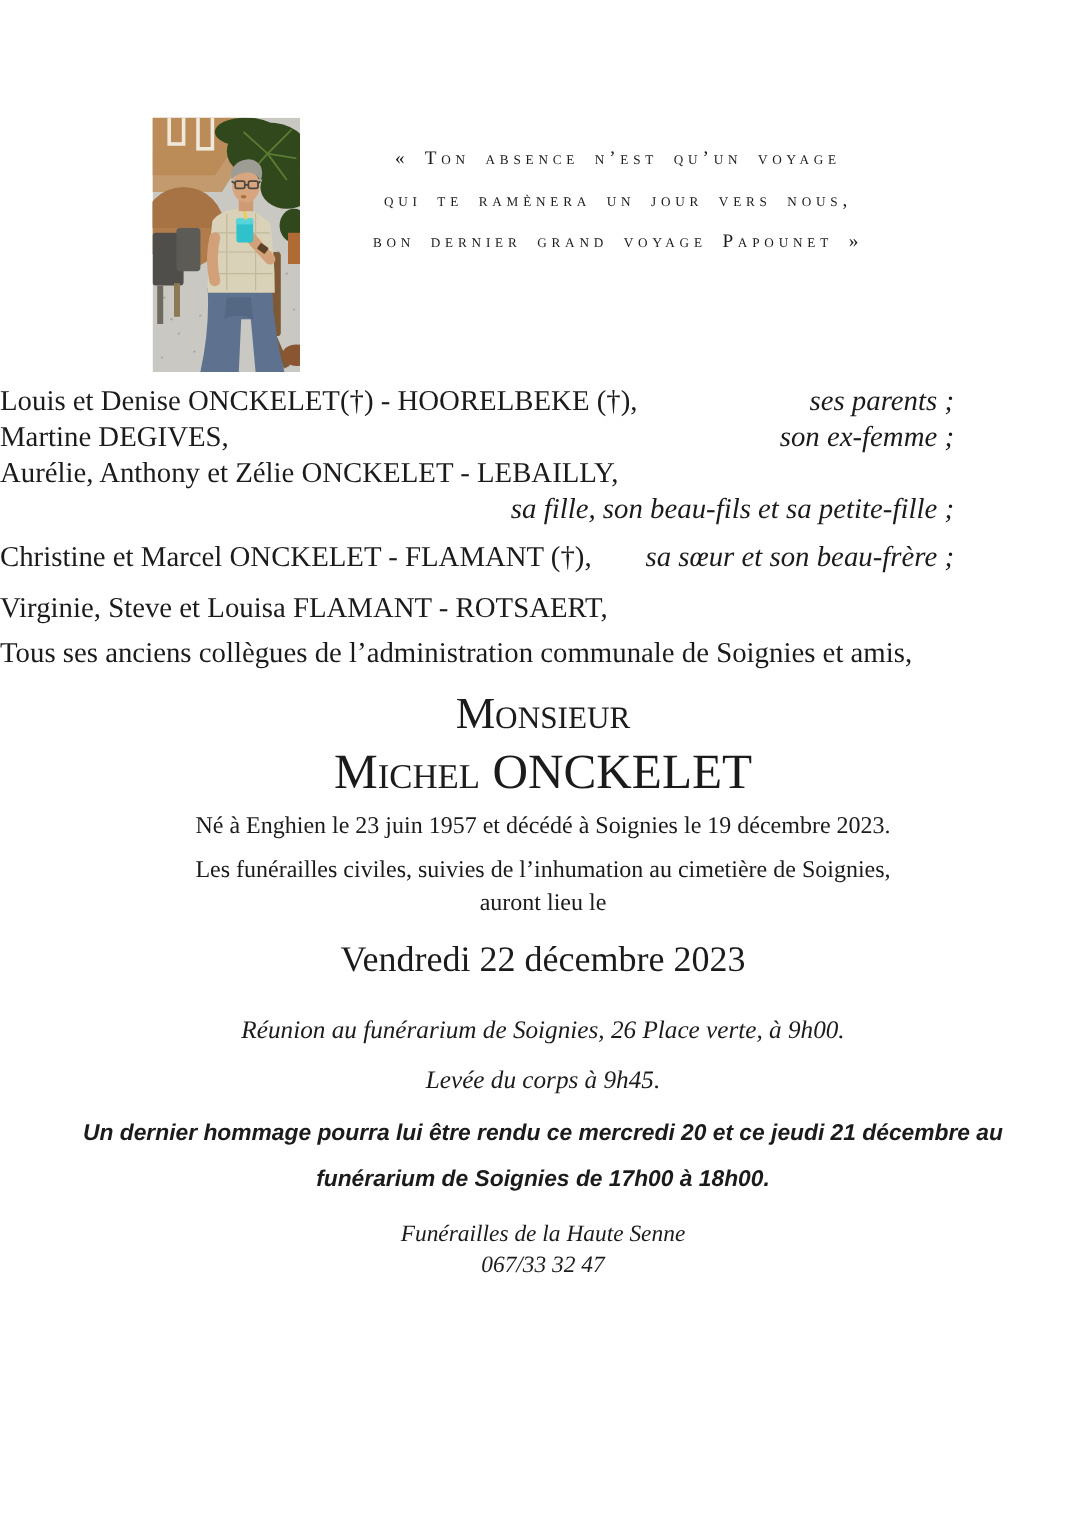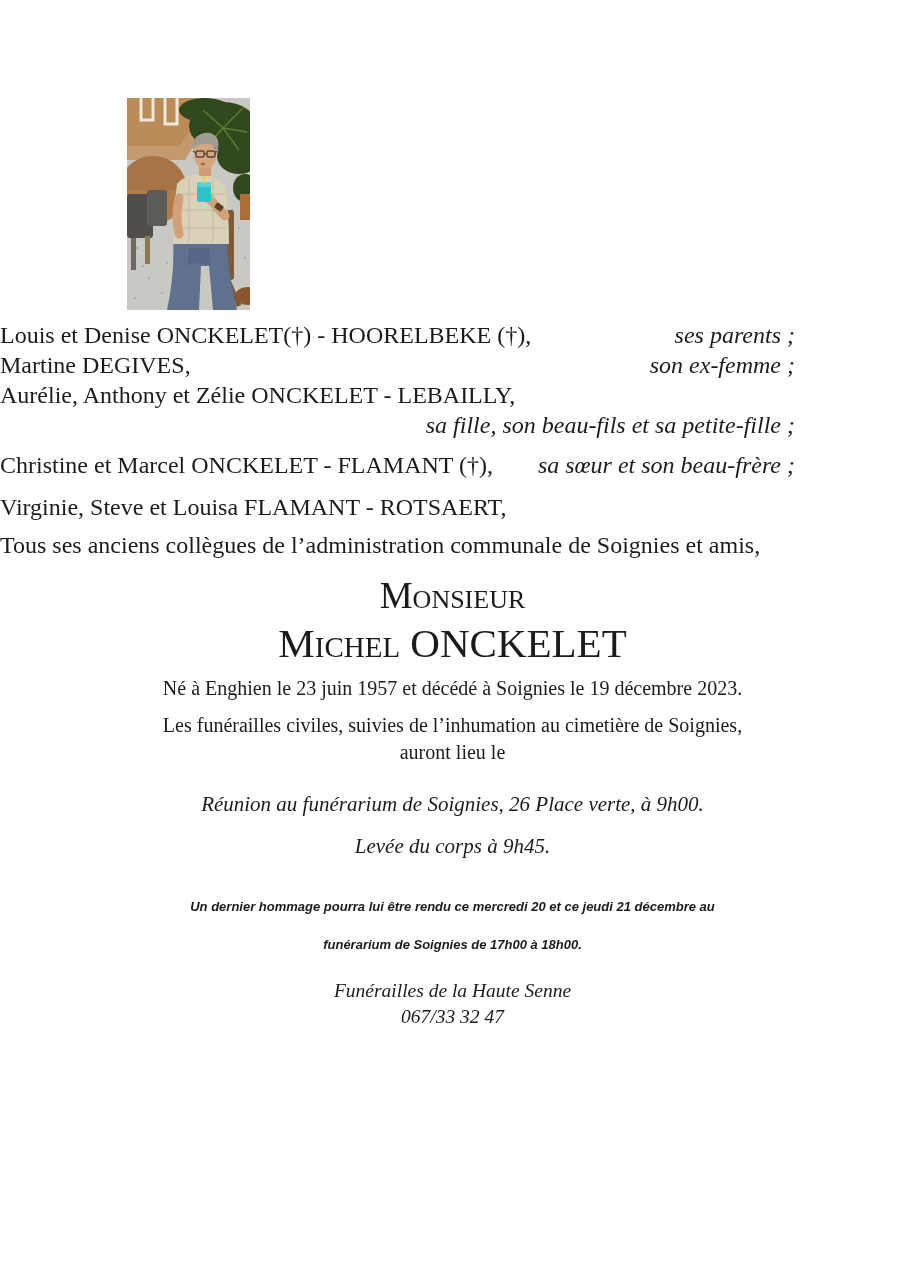--- a/index.html
+++ b/index.html
@@ -126,26 +126,26 @@
     line-height: 28px;
   }
   .levee {
     margin-top: 14px;
     text-align: center;
     font-style: italic;
     font-size: 21px;
     line-height: 28px;
   }
   .hommage {
-    margin-top: 28px;
+    margin-top: 12px;
     text-align: center;
     font-family: "Liberation Sans", "DejaVu Sans", sans-serif;
     font-style: italic;
     font-weight: 600;
-    font-size: 13px;
+    font-size: 19px;
     line-height: 38px;
   }
   .footer {
     margin-top: 14px;
     text-align: center;
     font-style: italic;
     font-size: 19.5px;
     line-height: 26px;
   }
 </style>
@@ -246,20 +246,25 @@
           <path d="M69,55 L66,53"></path>
             <path d="M88,55 L90,53"></path>
         </g>
 
         <ellipse cx="76" cy="66" rx="2.4" ry="1.4" fill="#a9713f"></ellipse>
 
         <ellipse cx="120" cy="198" rx="12" ry="9" fill="#8a5531"></ellipse>
       </svg>
     </div>
 
+    <div class="quote">
+      <div class="quote-line">« Ton absence n’est qu’un voyage</div>
+      <div class="quote-line">qui te ramènera un jour vers nous,</div>
+      <div class="quote-line">bon dernier grand voyage Papounet »</div>
+    </div>
   </div>
 
   <div class="bodytext">
     <div class="rel-row">
       <span class="names">Louis et Denise ONCKELET(†) - HOORELBEKE (†),</span>
       <span class="relation">ses parents ;</span>
     </div>
     <div class="rel-row">
       <span class="names">Martine DEGIVES,</span>
       <span class="relation">son ex-femme ;</span>
@@ -283,20 +288,21 @@
   <div class="deceased-title">Monsieur</div>
   <div class="deceased-name">Michel ONCKELET</div>
 
   <div class="life-dates">Né à Enghien le 23 juin 1957 et décédé à Soignies le 19 décembre 2023.</div>
 
   <div class="funeral-intro">
     <div>Les funérailles civiles, suivies de l’inhumation au cimetière de Soignies,</div>
     <div>auront lieu le</div>
   </div>
 
+  <div class="funeral-date">Vendredi 22 décembre 2023</div>
 
   <div class="meeting">Réunion au funérarium de Soignies, 26 Place verte, à 9h00.</div>
   <div class="levee">Levée du corps à 9h45.</div>
 
   <div class="hommage">
     <div>Un dernier hommage pourra lui être rendu ce mercredi 20 et ce jeudi 21 décembre au</div>
     <div>funérarium de Soignies de 17h00 à 18h00.</div>
   </div>
 
   <div class="footer">

